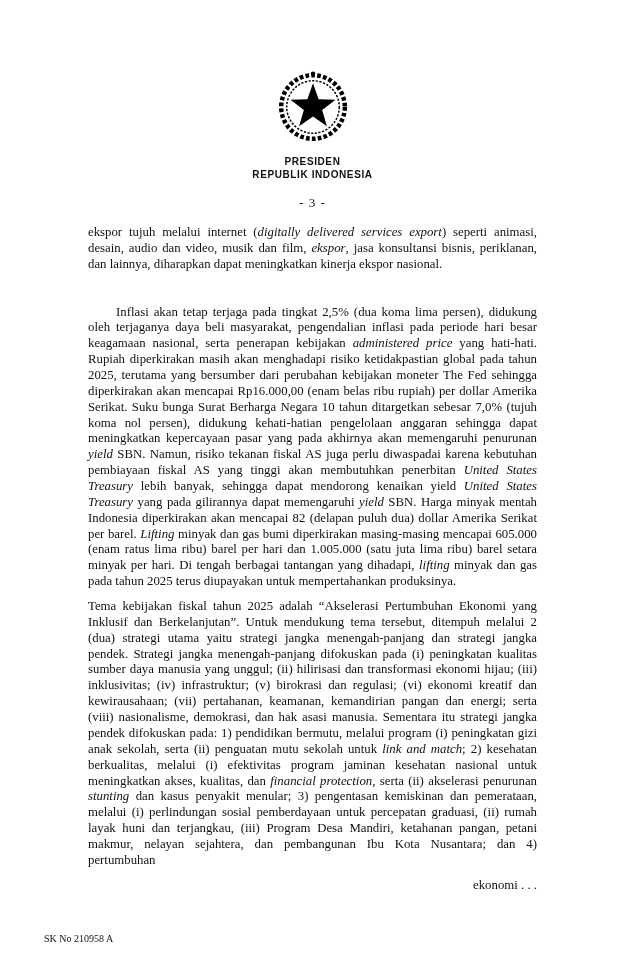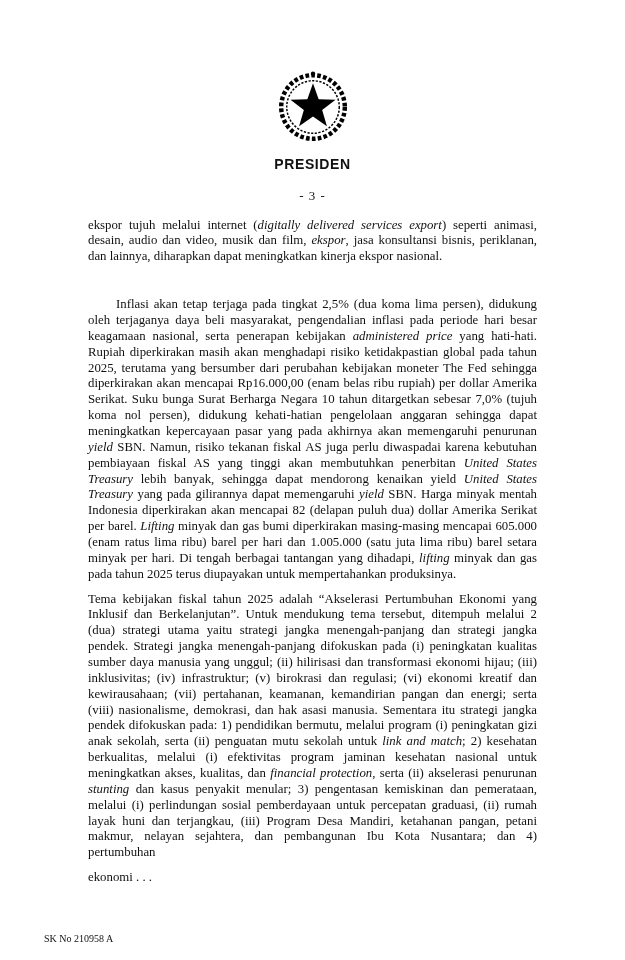--- a/index.html
+++ b/index.html
@@ -21,21 +21,21 @@
     text-align: center;
     padding-top: 68px;
   }
   .seal {
     display: inline-block;
     line-height: 0;
   }
   .org-name {
     font-family: "Liberation Sans", sans-serif;
     font-weight: bold;
-    font-size: 14px;
+    font-size: 10px;
     letter-spacing: 0.6px;
     line-height: 1.25;
     margin-top: 6px;
   }
   .page-number {
     font-size: 13px;
     margin-top: 14px;
     letter-spacing: 1px;
   }
   .body-text {
@@ -47,21 +47,21 @@
   .para {
     margin: 0 0 9px 0;
   }
   .para.indent {
     text-indent: 28px;
     margin-top: 32px;
   }
   .para i {
   }
   .continuation {
-    text-align: left;
+    text-align: right;
     font-size: 12.8px;
     margin-top: 2px;
   }
   .footer {
     position: absolute;
     left: 44px;
     bottom: 16px;
     font-size: 10px;
   }
 </style>
@@ -74,20 +74,21 @@
     <span class="seal">
       <svg viewBox="0 0 100 100" width="74" height="78" aria-hidden="true">
         <circle cx="50" cy="50" r="43" fill="none" stroke="#000" stroke-width="6" stroke-dasharray="5 3"></circle>
         <circle cx="50" cy="50" r="35.5" fill="none" stroke="#000" stroke-width="2" stroke-dasharray="3 2"></circle>
         <circle cx="50" cy="5" r="3" fill="#000"></circle>
         <polygon fill="#000" points="50,18 57.64,39.48 80.43,40.11 62.36,54.02 68.81,75.89 50,63 31.19,75.89 37.64,54.02 19.57,40.11 42.36,39.48"></polygon>
       </svg>
     </span>
     <div class="org-name">
       <div>PRESIDEN</div>
+      <div>REPUBLIK INDONESIA</div>
     </div>
     <div class="page-number">- 3 -</div>
   </div>
 
   <div class="body-text">
     <div>
         <p class="para"><span>ekspor tujuh melalui internet (</span><i>digitally delivered services export</i><span>) seperti animasi, desain, audio dan video, musik dan film, </span><i>ekspor</i><span>, jasa konsultansi bisnis, periklanan, dan lainnya, diharapkan dapat meningkatkan kinerja ekspor nasional.</span></p>
         <p class="para indent"><span>Inflasi akan tetap terjaga pada tingkat 2,5% (dua koma lima persen), didukung oleh terjaganya daya beli masyarakat, pengendalian inflasi pada periode hari besar keagamaan nasional, serta penerapan kebijakan </span><i>administered price</i><span> yang hati-hati. Rupiah diperkirakan masih akan menghadapi risiko ketidakpastian global pada tahun 2025, terutama yang bersumber dari perubahan kebijakan moneter The Fed sehingga diperkirakan akan mencapai Rp16.000,00 (enam belas ribu rupiah) per dollar Amerika Serikat. Suku bunga Surat Berharga Negara 10 tahun ditargetkan sebesar 7,0% (tujuh koma nol persen), didukung kehati-hatian pengelolaan anggaran sehingga dapat meningkatkan kepercayaan pasar yang pada akhirnya akan memengaruhi penurunan </span><i>yield</i><span> SBN. Namun, risiko tekanan fiskal AS juga perlu diwaspadai karena kebutuhan pembiayaan fiskal AS yang tinggi akan membutuhkan penerbitan </span><i>United States Treasury</i><span> lebih banyak, sehingga dapat mendorong kenaikan yield </span><i>United States Treasury</i><span> yang pada gilirannya dapat memengaruhi </span><i>yield</i><span> SBN. Harga minyak mentah Indonesia diperkirakan akan mencapai 82 (delapan puluh dua) dollar Amerika Serikat per barel. </span><i>Lifting</i><span> minyak dan gas bumi diperkirakan masing-masing mencapai 605.000 (enam ratus lima ribu) barel per hari dan 1.005.000 (satu juta lima ribu) barel setara minyak per hari. Di tengah berbagai tantangan yang dihadapi, </span><i>lifting</i><span> minyak dan gas pada tahun 2025 terus diupayakan untuk mempertahankan produksinya.</span></p>
         <p class="para"><span>Tema kebijakan fiskal tahun 2025 adalah “Akselerasi Pertumbuhan Ekonomi yang Inklusif dan Berkelanjutan”. Untuk mendukung tema tersebut, ditempuh melalui 2 (dua) strategi utama yaitu strategi jangka menengah-panjang dan strategi jangka pendek. Strategi jangka menengah-panjang difokuskan pada (i) peningkatan kualitas sumber daya manusia yang unggul; (ii) hilirisasi dan transformasi ekonomi hijau; (iii) inklusivitas; (iv) infrastruktur; (v) birokrasi dan regulasi; (vi) ekonomi kreatif dan kewirausahaan; (vii) pertahanan, keamanan, kemandirian pangan dan energi; serta (viii) nasionalisme, demokrasi, dan hak asasi manusia. Sementara itu strategi jangka pendek difokuskan pada: 1) pendidikan bermutu, melalui program (i) peningkatan gizi anak sekolah, serta (ii) penguatan mutu sekolah untuk </span><i>link and match</i><span>; 2) kesehatan berkualitas, melalui (i) efektivitas program jaminan kesehatan nasional untuk meningkatkan akses, kualitas, dan </span><i>financial protection</i><span>, serta (ii) akselerasi penurunan </span><i>stunting</i><span> dan kasus penyakit menular; 3) pengentasan kemiskinan dan pemerataan, melalui (i) perlindungan sosial pemberdayaan untuk percepatan graduasi, (ii) rumah layak huni dan terjangkau, (iii) Program Desa Mandiri, ketahanan pangan, petani makmur, nelayan sejahtera, dan pembangunan Ibu Kota Nusantara; dan 4) pertumbuhan</span></p>
       </div>

